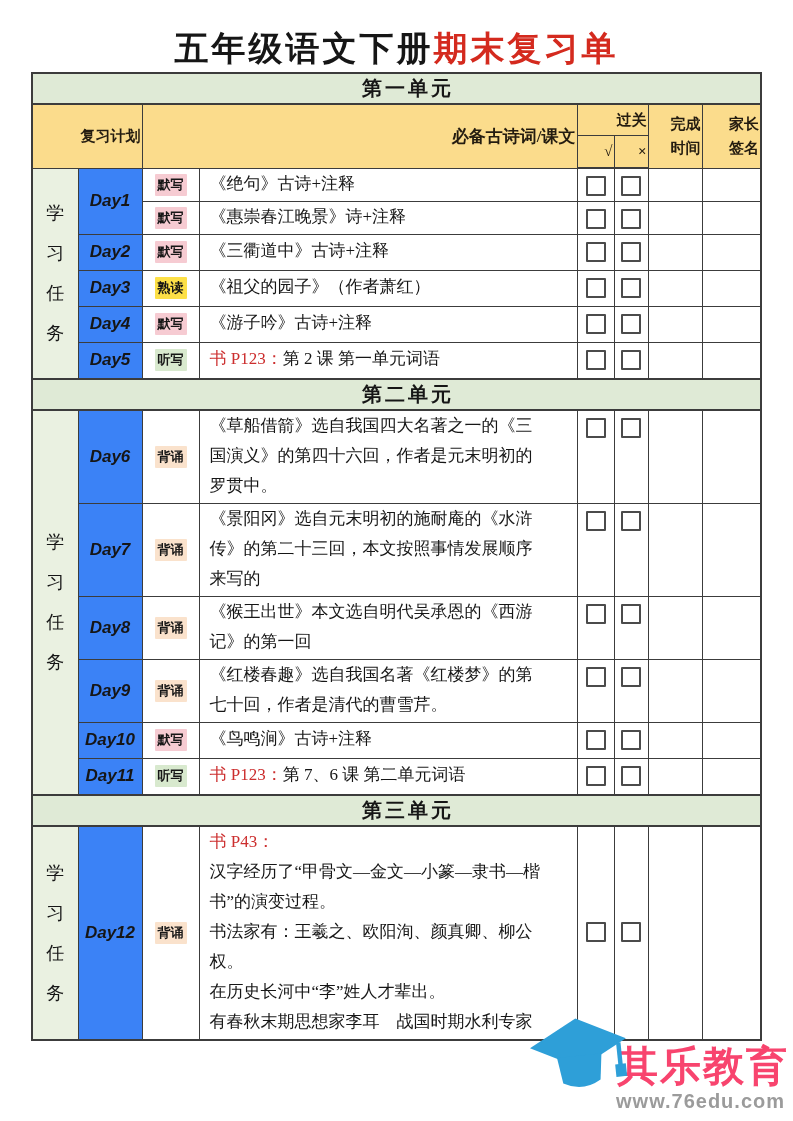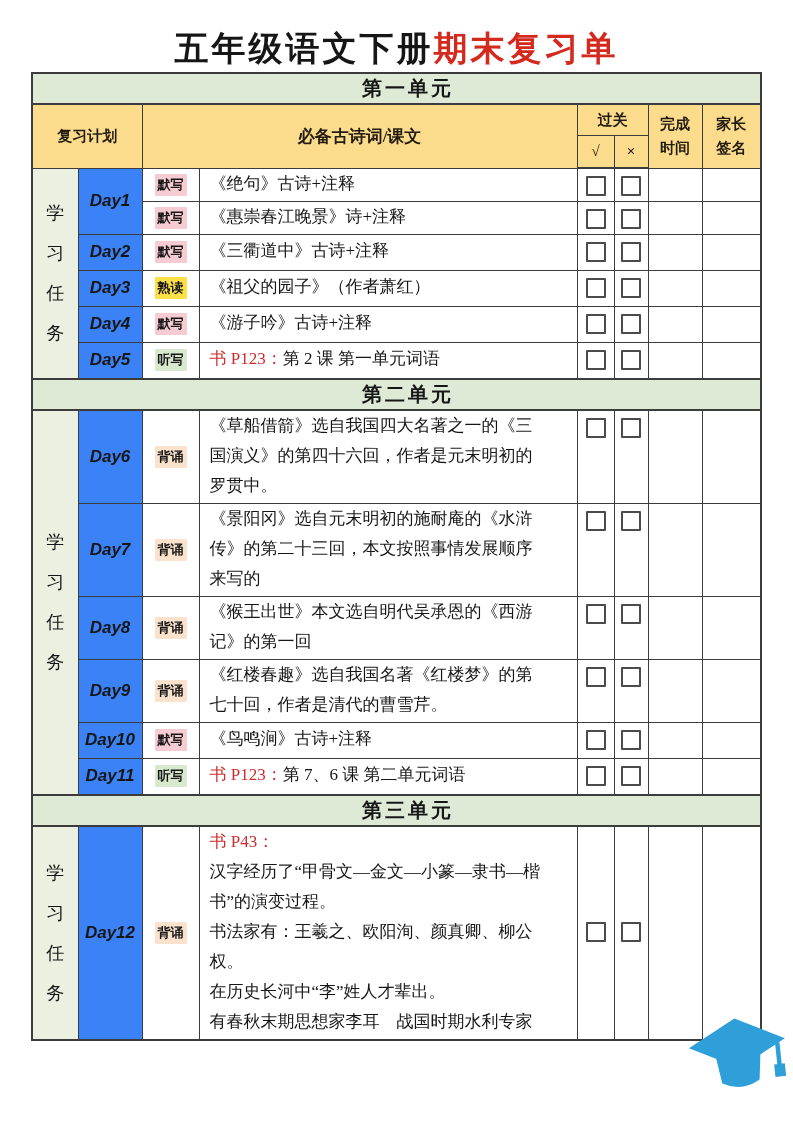--- a/index.html
+++ b/index.html
@@ -25,21 +25,21 @@
   
   table{border-collapse:collapse;table-layout:fixed;width:731px;margin:0 auto;border:2px solid #3c3c3c;}
   td{border:1px solid #3c3c3c;overflow:hidden;}
   tr.unit-row td{
     background:#dfead6;text-align:center;font-weight:bold;font-size:20px;height:27px;
     letter-spacing:3px;border-top:2px solid #3c3c3c;border-bottom:2px solid #3c3c3c;
     font-family:"Liberation Serif","DejaVu Serif",serif;
     padding-left:24px;
   }
   td.hcell{
-    background:#fbdc8c;text-align:center;font-weight:bold;color:#241c10;font-size:15px;
+    background:#fbdc8c;text-align:right;font-weight:bold;color:#241c10;font-size:15px;
     font-family:"Liberation Serif","DejaVu Serif",serif;
   }
   td.hcell.big{font-size:17px;}
   td.hcell.two{white-space:pre-line;line-height:24px;margin-top:17px;}
   tr.hrow1 td{height:28px;} tr.hrow2 td{height:29px;border-bottom:2px solid #3c3c3c;}
   td.side{
     background:#eaf1e1;text-align:center;vertical-align:middle;white-space:pre-line;
     font-size:18px;line-height:40px;font-family:"Liberation Serif","DejaVu Serif",serif;
   }
   td.day{
@@ -321,15 +321,19 @@
 
   <div class="wm">
     <span class="wm-cap">
       <svg width="100" height="92" viewBox="0 0 112 100">
         <polygon points="56,2 110,30 56,58 2,30" fill="#2e9fd8"></polygon>
         <path d="M31,44 L81,44 L77,73 Q56,85 35,73 Z" fill="#2e9fd8"></path>
         <path d="M101,34 L101,60" stroke="#2e9fd8" stroke-width="5"></path>
         <rect x="95" y="58" width="12" height="14" fill="#2e9fd8"></rect>
       </svg>
     </span>
+    <span class="wm-text">
+      <span class="wm-brand">其乐教育</span>
+      <span class="wm-url">www.76edu.com</span>
+    </span>
   </div>
 
 </div>
 
 </body></html>

